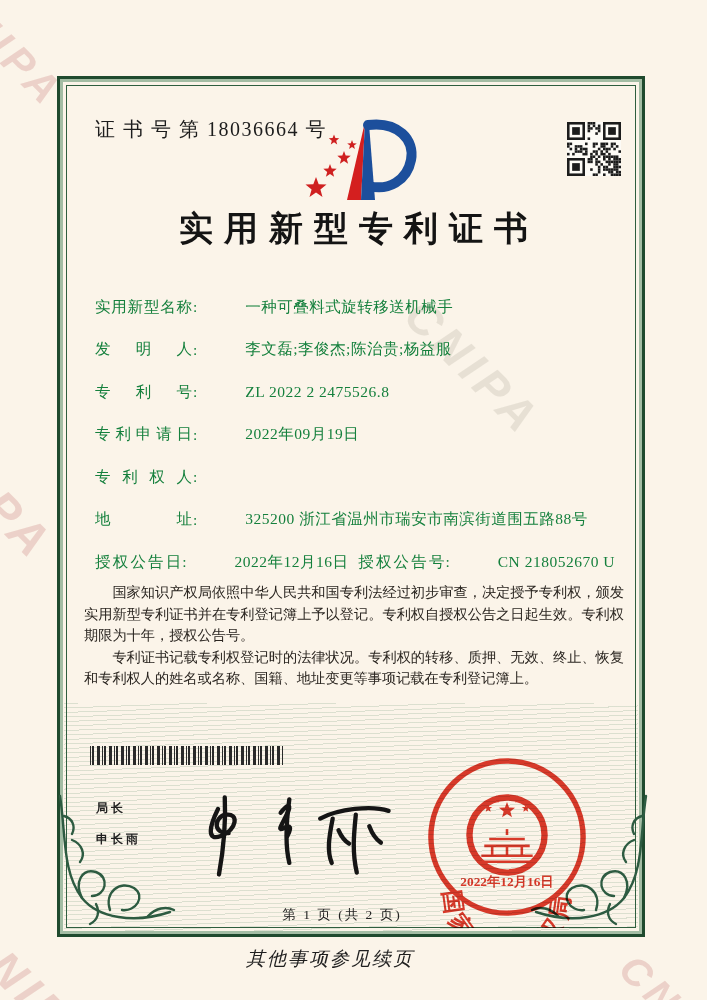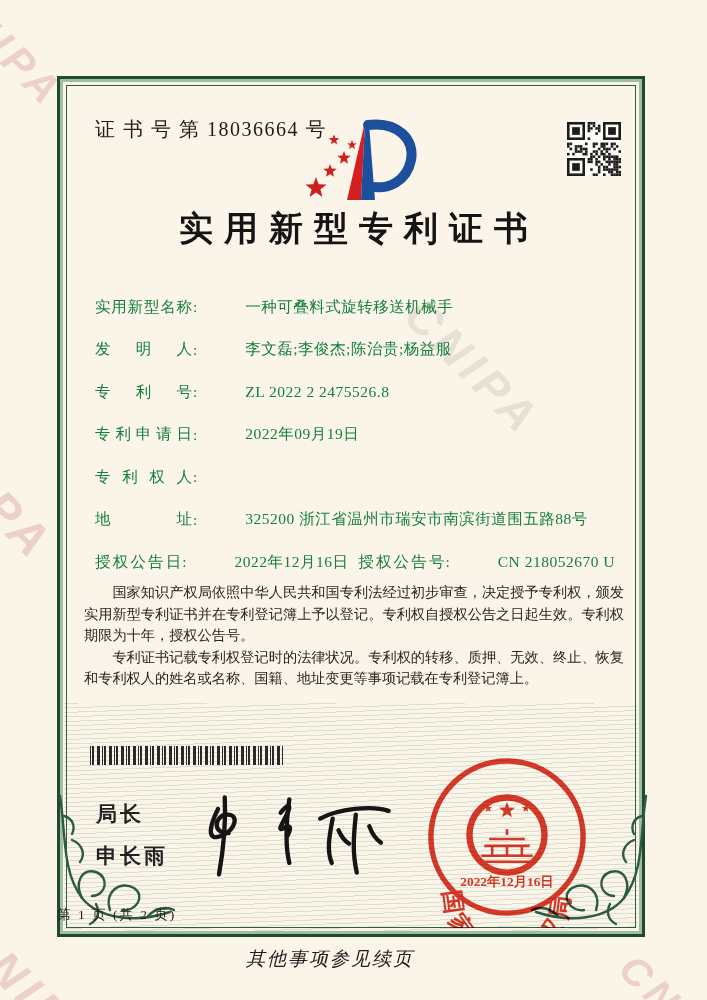--- a/index.html
+++ b/index.html
@@ -58,27 +58,27 @@
   .f-value{letter-spacing:0.5px;white-space:nowrap;margin-left:39px;}
   .grant-date-value{display:inline-block;width:139px;}
   
   .paras{position:absolute;left:84px;top:582px;width:540px;z-index:2;
     font-size:14.2px;line-height:21.5px;text-align:justify;color:#2a2520;}
   .paras p{margin:0;text-indent:2em;}
   
   .barcode{position:absolute;left:90px;top:746px;width:196px;height:19px;z-index:2;}
   .director{position:absolute;left:96px;top:800px;z-index:2;
     font-family:"Liberation Sans","DejaVu Sans",sans-serif;font-weight:bold;
-    font-size:21px;color:#222;}
+    font-size:12px;color:#222;}
   .director div{margin-bottom:14px;letter-spacing:3px;}
   .signature{position:absolute;left:192px;top:786px;width:212px;height:96px;z-index:2;}
   .seal{position:absolute;left:423px;top:748px;width:168px;height:180px;z-index:3;
     mix-blend-mode:multiply;opacity:0.93;}
   .seal text{font-family:"Liberation Serif","DejaVu Serif",serif;font-weight:bold;}
-  .page-info{position:absolute;left:57px;top:906px;width:570px;
+  .page-info{position:absolute;left:57px;top:906px;width:570px;text-align:center;
     font-size:13.5px;color:#222;z-index:2;letter-spacing:2px;}
   .footer-note{position:absolute;left:0;top:946px;width:660px;text-align:center;
     font-size:19px;font-style:italic;color:#1f1f1f;z-index:2;letter-spacing:2px;}
   
   .flourish{position:absolute;width:132px;height:150px;z-index:2;}
   .flourish-bl{left:52px;top:794px;}
   .flourish-br{left:522px;top:794px;transform:scaleX(-1);}
 </style>
 </head>
 <body>

